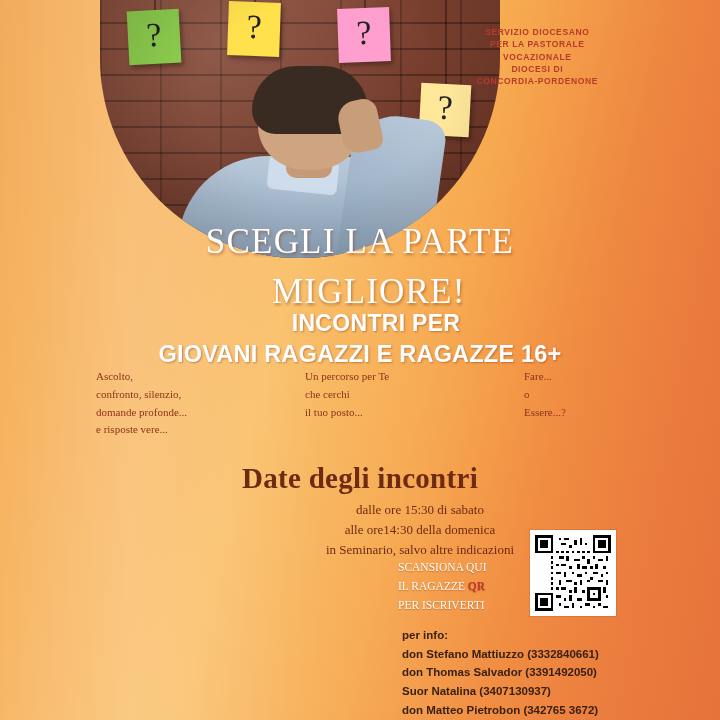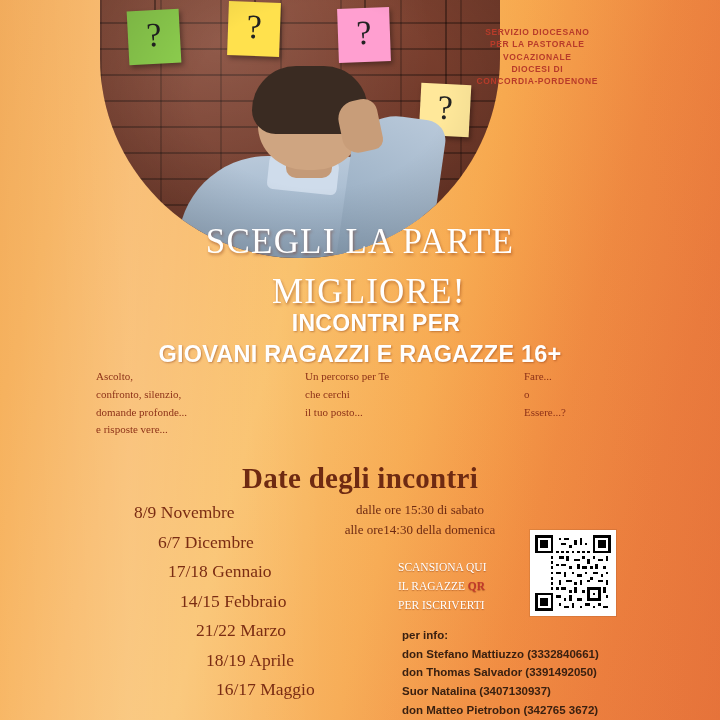--- a/index.html
+++ b/index.html
@@ -283,33 +283,25 @@
     <div class="col c2" style="white-space: pre-line;">Un percorso  per Te
 che cerchi
 il tuo posto...</div>
     <div class="col c3" style="white-space: pre-line;">Fare...
 o
 Essere...?</div>
   </div>
 
   <div class="dates-heading">Date degli incontri</div>
 
-  <div class="date-list">
-    <div class="d0">8/9 Novembre</div>
-    <div class="d1">6/7 Dicembre</div>
-    <div class="d2">17/18 Gennaio</div>
-    <div class="d3">14/15 Febbraio</div>
-    <div class="d4">21/22 Marzo</div>
-    <div class="d5">18/19 Aprile</div>
-    <div class="d6">16/17 Maggio</div>
-  </div>
 
   <div class="schedule">
     <div>dalle ore 15:30 di sabato</div>
     <div>alle ore14:30 della domenica</div>
+    <div>in Seminario, salvo altre indicazioni</div>
   </div>
 
   <div class="qr-box">
     <svg viewBox="0 0 29 29" shape-rendering="crispEdges">
       <rect width="29" height="29" fill="#ffffff"></rect>
       <g fill="#000000">
 
         <rect x="0" y="0" width="7" height="1"></rect>
           <rect x="0" y="6" width="7" height="1"></rect>
         <rect x="0" y="0" width="1" height="7"></rect>

